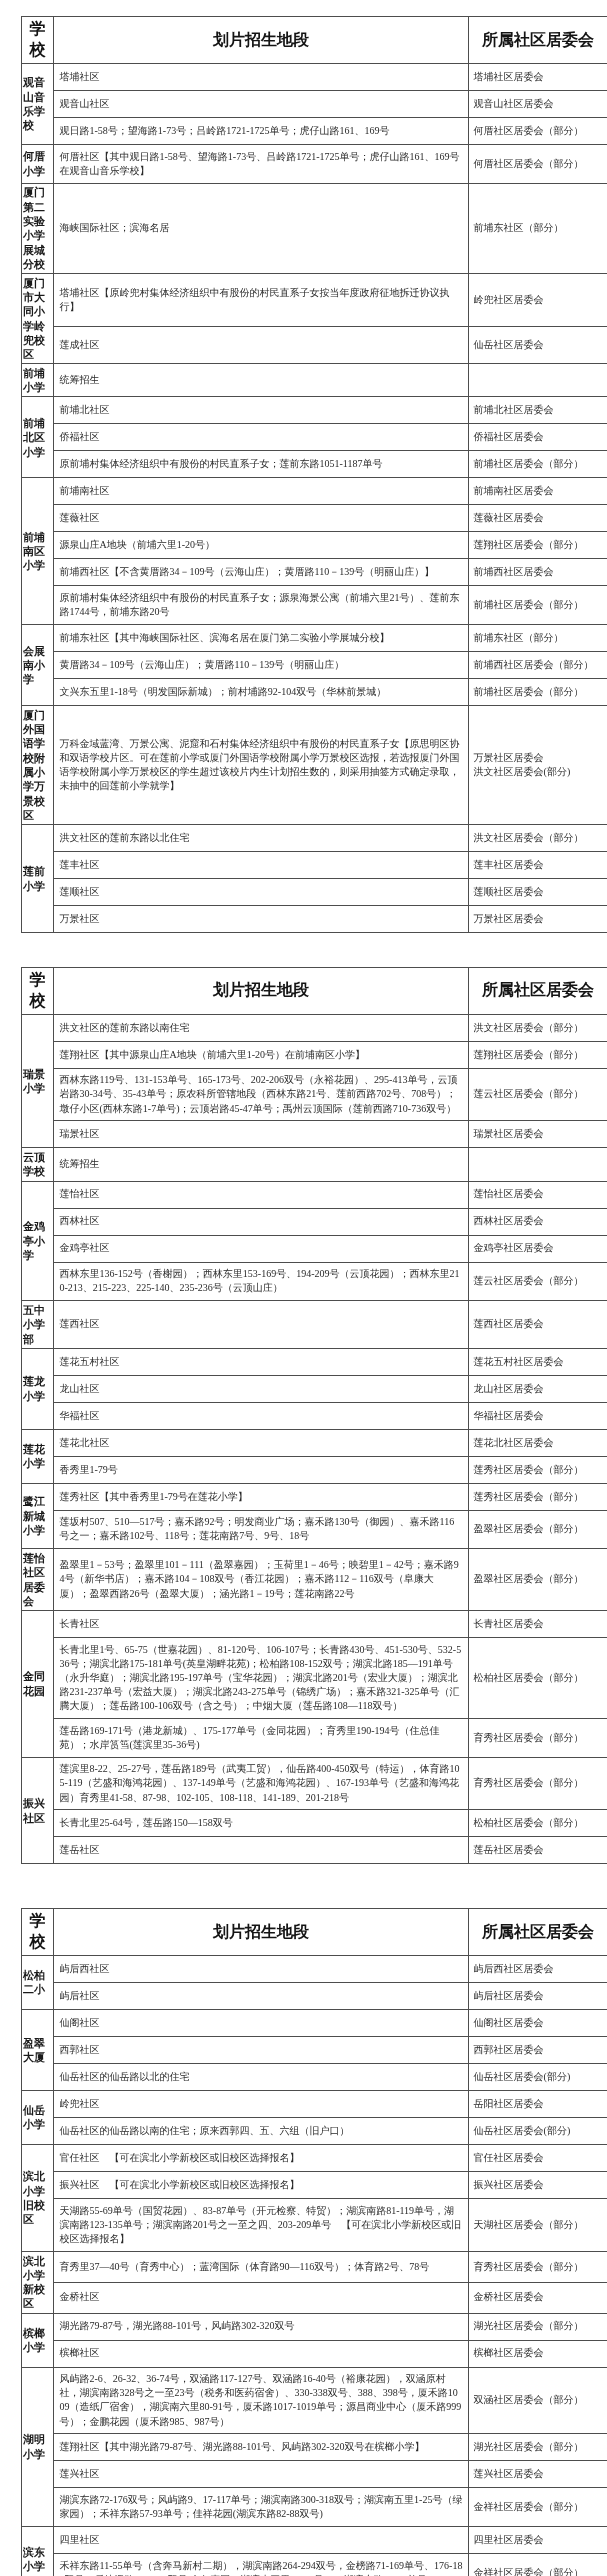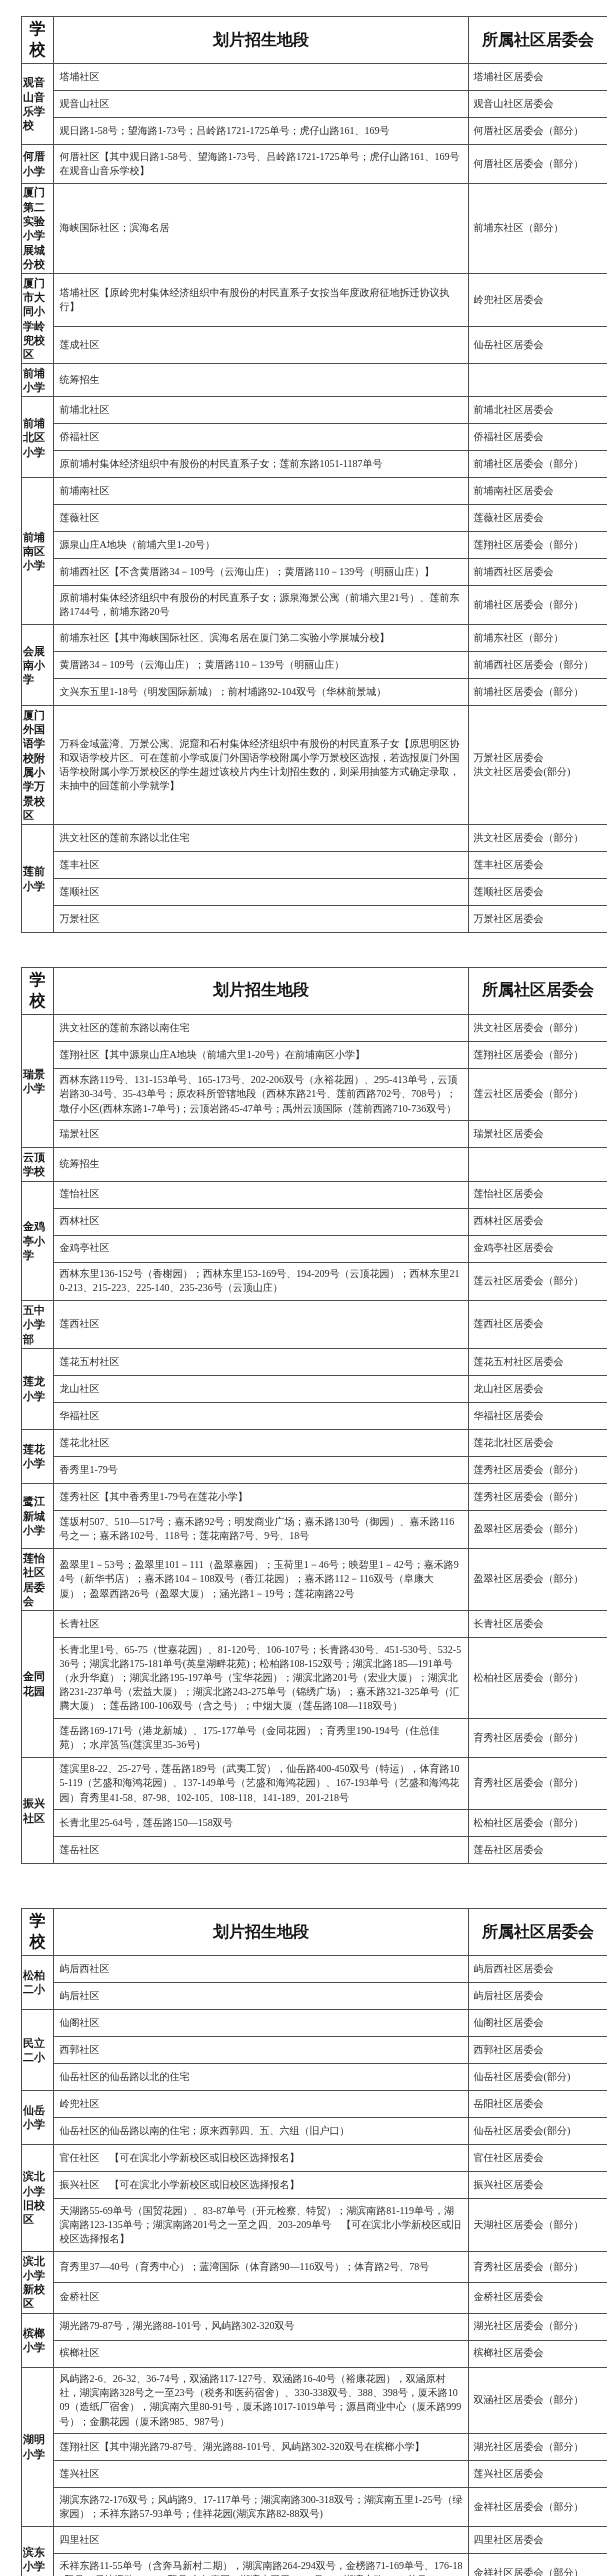--- a/index.html
+++ b/index.html
@@ -346,21 +346,21 @@
             <td class="area col-area">屿后西社区</td>
             <td class="committee col-committee">屿后西社区居委会</td>
           </tr>
           <tr class="row">
             <td class="area col-area">屿后社区</td>
             <td class="committee col-committee">屿后社区居委会</td>
           </tr>
         </tbody>
         <tbody>
           <tr class="row">
-            <td class="school col-school" rowspan="3">民立二小</td>
+            <td class="school col-school" rowspan="3">盈翠大厦</td>
             <td class="area col-area">仙阁社区</td>
             <td class="committee col-committee">仙阁社区居委会</td>
           </tr>
           <tr class="row">
             <td class="area col-area">西郭社区</td>
             <td class="committee col-committee">西郭社区居委会</td>
           </tr>
           <tr class="row">
             <td class="area col-area">仙岳社区的仙岳路以北的住宅</td>
             <td class="committee col-committee">仙岳社区居委会(部分)</td>

